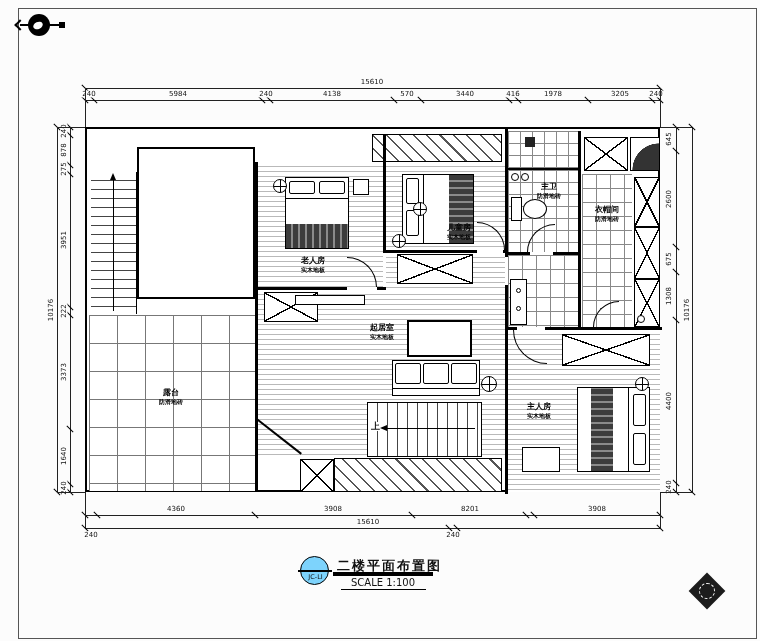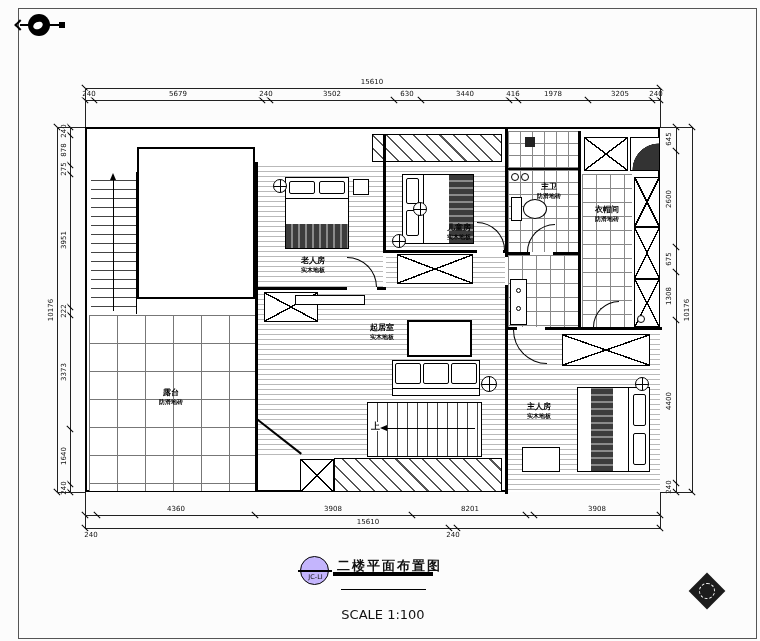--- a/index.html
+++ b/index.html
@@ -31,24 +31,24 @@
   .fan{position:absolute;border:1.1px solid #000;border-radius:50%;background:
     linear-gradient(#000,#000) center/100% 1px no-repeat,
     linear-gradient(#000,#000) center/1px 100% no-repeat,#fff}
   .arc{position:absolute;border:0 solid #000}
   .room-label{position:absolute;transform:translate(-50%,-50%);text-align:center;font-weight:bold;line-height:1.25;white-space:nowrap;color:#000}
   .room-label .nm{font-size:8px}
   .room-label .fl{font-size:6px}
   .uplabel{position:absolute;font-size:9px;font-weight:bold;background:#fff;line-height:1}
   .void{position:absolute;border:2px solid #000;background:#fff}
   .frame{position:absolute;left:18px;top:8px;width:739px;height:631px;border:1px solid #555}
-  .tb-circle{position:absolute;left:300px;top:556px;width:29px;height:29px;border:1.5px solid #000;border-radius:50%;background:#c4b5fd}
+  .tb-circle{position:absolute;left:300px;top:556px;width:29px;height:29px;border:1.5px solid #000;border-radius:50%;background:#7dd3fc}
   .tb-title{position:absolute;left:337px;top:557px;font-size:13px;font-weight:bold;letter-spacing:2px}
   .tb-bar{position:absolute;left:333px;top:572px;width:100px;height:3.5px;background:#000}
-  .tb-scale{position:absolute;left:383px;top:607px;font-size:13px;transform:translateX(-50%)}
+  .tb-scale{position:absolute;left:383px;top:577px;font-size:10px;transform:translateX(-50%)}
   .tb-underline{position:absolute;left:341px;top:589px;width:85px;height:1px;background:#000}
   .logo{position:absolute;left:687px;top:571px;width:40px;height:40px}
   .logo .dia{position:absolute;left:7px;top:7px;width:26px;height:26px;background:#1c1c1c;transform:rotate(45deg)}
   .logo .ring{position:absolute;left:12px;top:12px;width:16px;height:16px;border:1.5px dashed #fff;border-radius:50%}
 </style>
 </head>
 <body>
 
 <div class="canvas">
 
@@ -72,24 +72,24 @@
   <div class="tick" style="left:262px;top:100px"></div>
   <div class="tick" style="left:270px;top:100px"></div>
   <div class="tick" style="left:394px;top:100px"></div>
   <div class="tick" style="left:421px;top:100px"></div>
   <div class="tick" style="left:509px;top:100px"></div>
   <div class="tick" style="left:518px;top:100px"></div>
   <div class="tick" style="left:588px;top:100px"></div>
   <div class="tick" style="left:652px;top:100px"></div>
   <div class="tick" style="left:660px;top:100px"></div>
   <div class="dim" style="left:89px;top:94px">240</div>
-  <div class="dim" style="left:178px;top:94px">5679</div>
+  <div class="dim" style="left:178px;top:94px">5984</div>
   <div class="dim" style="left:266px;top:94px">240</div>
-  <div class="dim" style="left:332px;top:94px">3502</div>
-  <div class="dim" style="left:407px;top:94px">630</div>
+  <div class="dim" style="left:332px;top:94px">4138</div>
+  <div class="dim" style="left:407px;top:94px">570</div>
   <div class="dim" style="left:465px;top:94px">3440</div>
   <div class="dim" style="left:513px;top:94px">416</div>
   <div class="dim" style="left:553px;top:94px">1978</div>
   <div class="dim" style="left:620px;top:94px">3205</div>
   <div class="dim" style="left:656px;top:94px">240</div>
 
   <div class="vline" style="left:57px;top:127px;height:365px"></div>
   <div class="tick" style="left:57px;top:127px"></div>
   <div class="tick" style="left:57px;top:492px"></div>
   <div class="dimv" style="left:51px;top:310px">10176</div>

